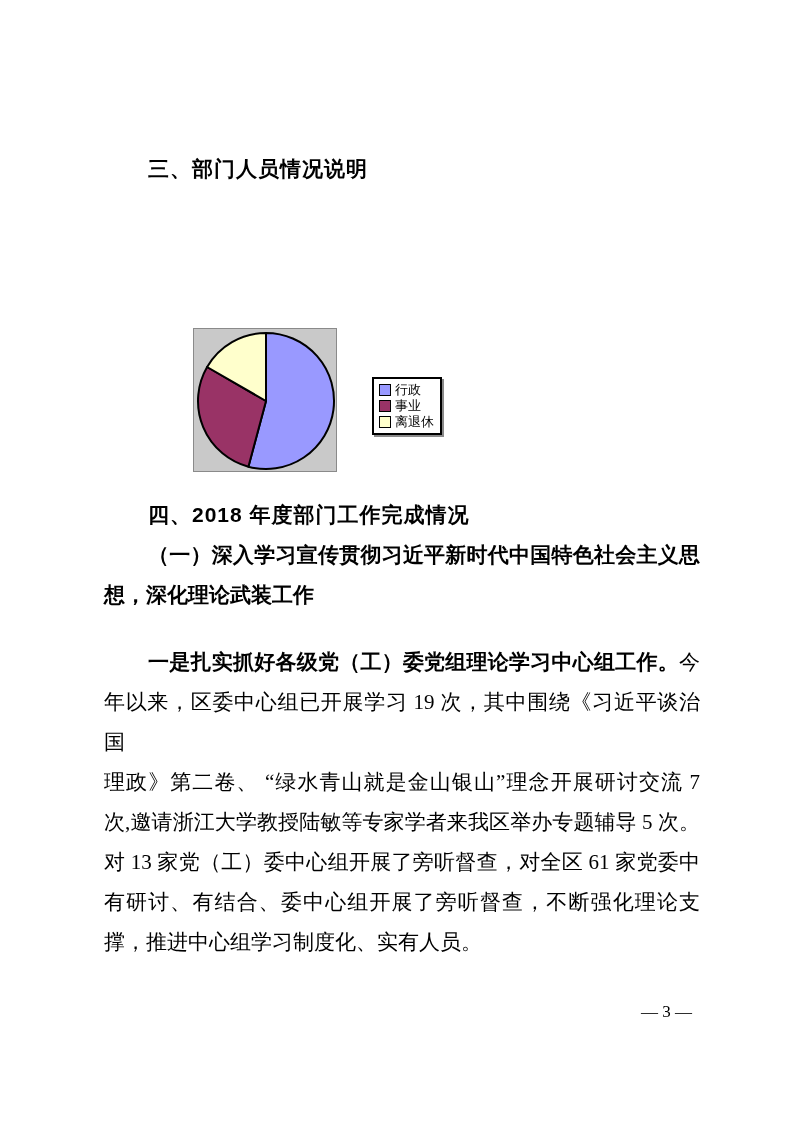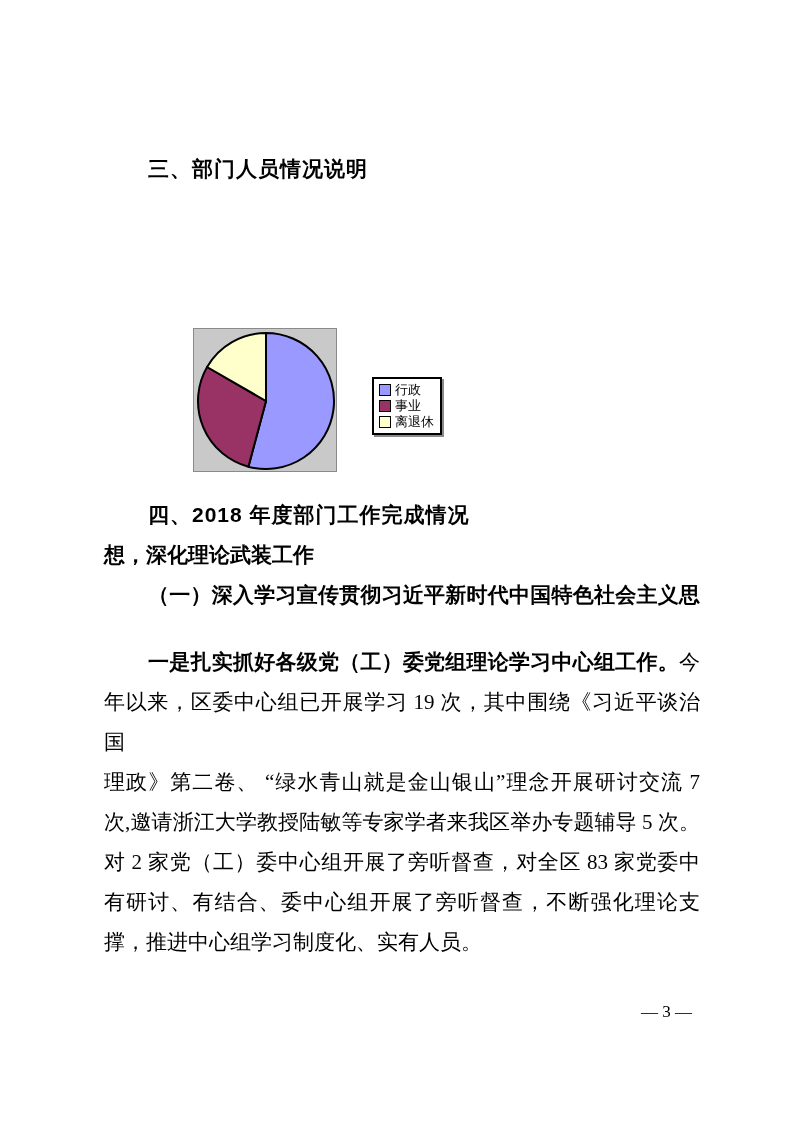--- a/index.html
+++ b/index.html
@@ -98,31 +98,31 @@
       <div class="legend-row">
         <span class="legend-swatch" style="background: rgb(255, 255, 204);"></span>
         <span class="legend-label">离退休</span>
       </div>
     </div>
   </div>
 
   <div class="abs heading" style="top:495px;">四、2018 年度部门工作完成情况</div>
 
   <div class="abs textblock" style="top:535px;">
+    <div class="line indent boldline">（一）深入学习宣传贯彻习近平新时代中国特色社会主义思</div>
     <div class="line last boldline">想，深化理论武装工作</div>
-    <div class="line indent boldline">（一）深入学习宣传贯彻习近平新时代中国特色社会主义思</div>
   </div>
 
   <div class="abs textblock" style="top:642px;">
     <div class="line indent">
       <span class="boldlead">一是扎实抓好各级党（工）委党组理论学习中心组工作。</span><span>今</span>
     </div>
     <div class="line">年以来，区委中心组已开展学习 19 次，其中围绕《习近平谈治国</div>
     <div class="line">理政》第二卷、 “绿水青山就是金山银山”理念开展研讨交流 7</div>
     <div class="line">次,邀请浙江大学教授陆敏等专家学者来我区举办专题辅导 5 次。</div>
-    <div class="line">对 2 家党（工）委中心组开展了旁听督查，对全区 83 家党委中</div>
+    <div class="line">对 13 家党（工）委中心组开展了旁听督查，对全区 61 家党委中</div>
     <div class="line">有研讨、有结合、委中心组开展了旁听督查，不断强化理论支</div>
     <div class="line last">撑，推进中心组学习制度化、实有人员。</div>
   </div>
 
   <div class="abs page-number">— 3 —</div>
 
 </div>
 
 </body></html>

